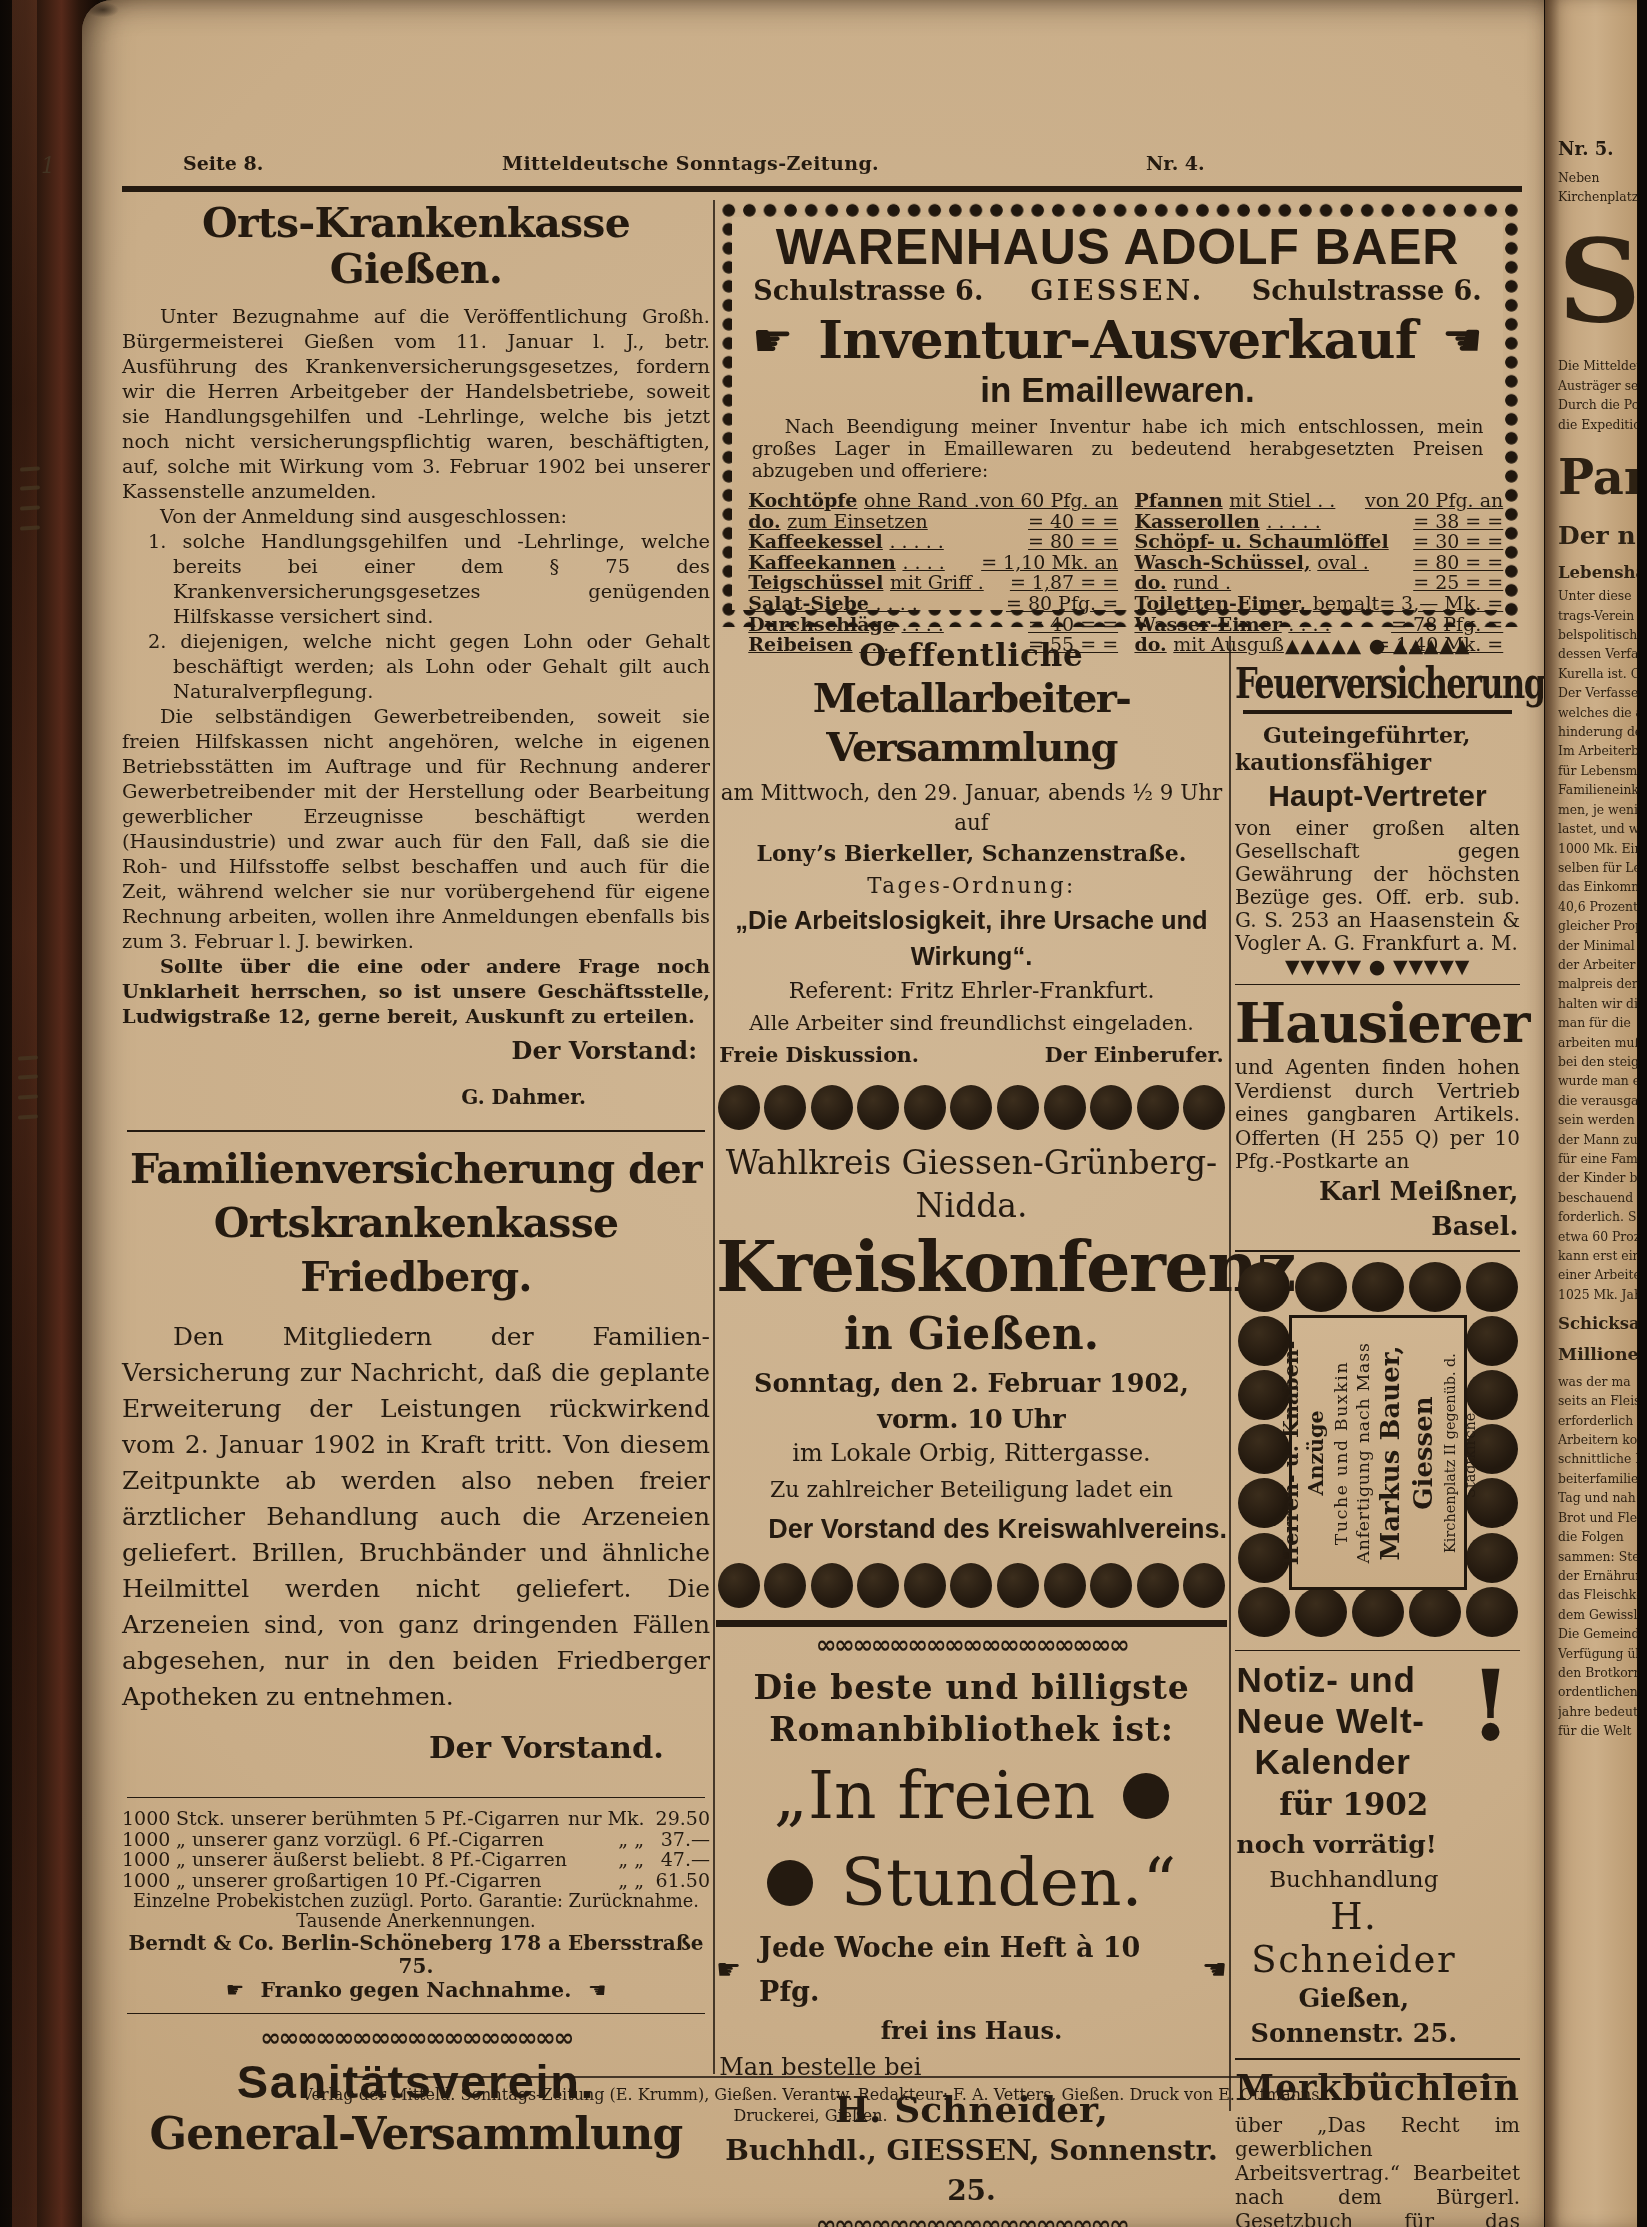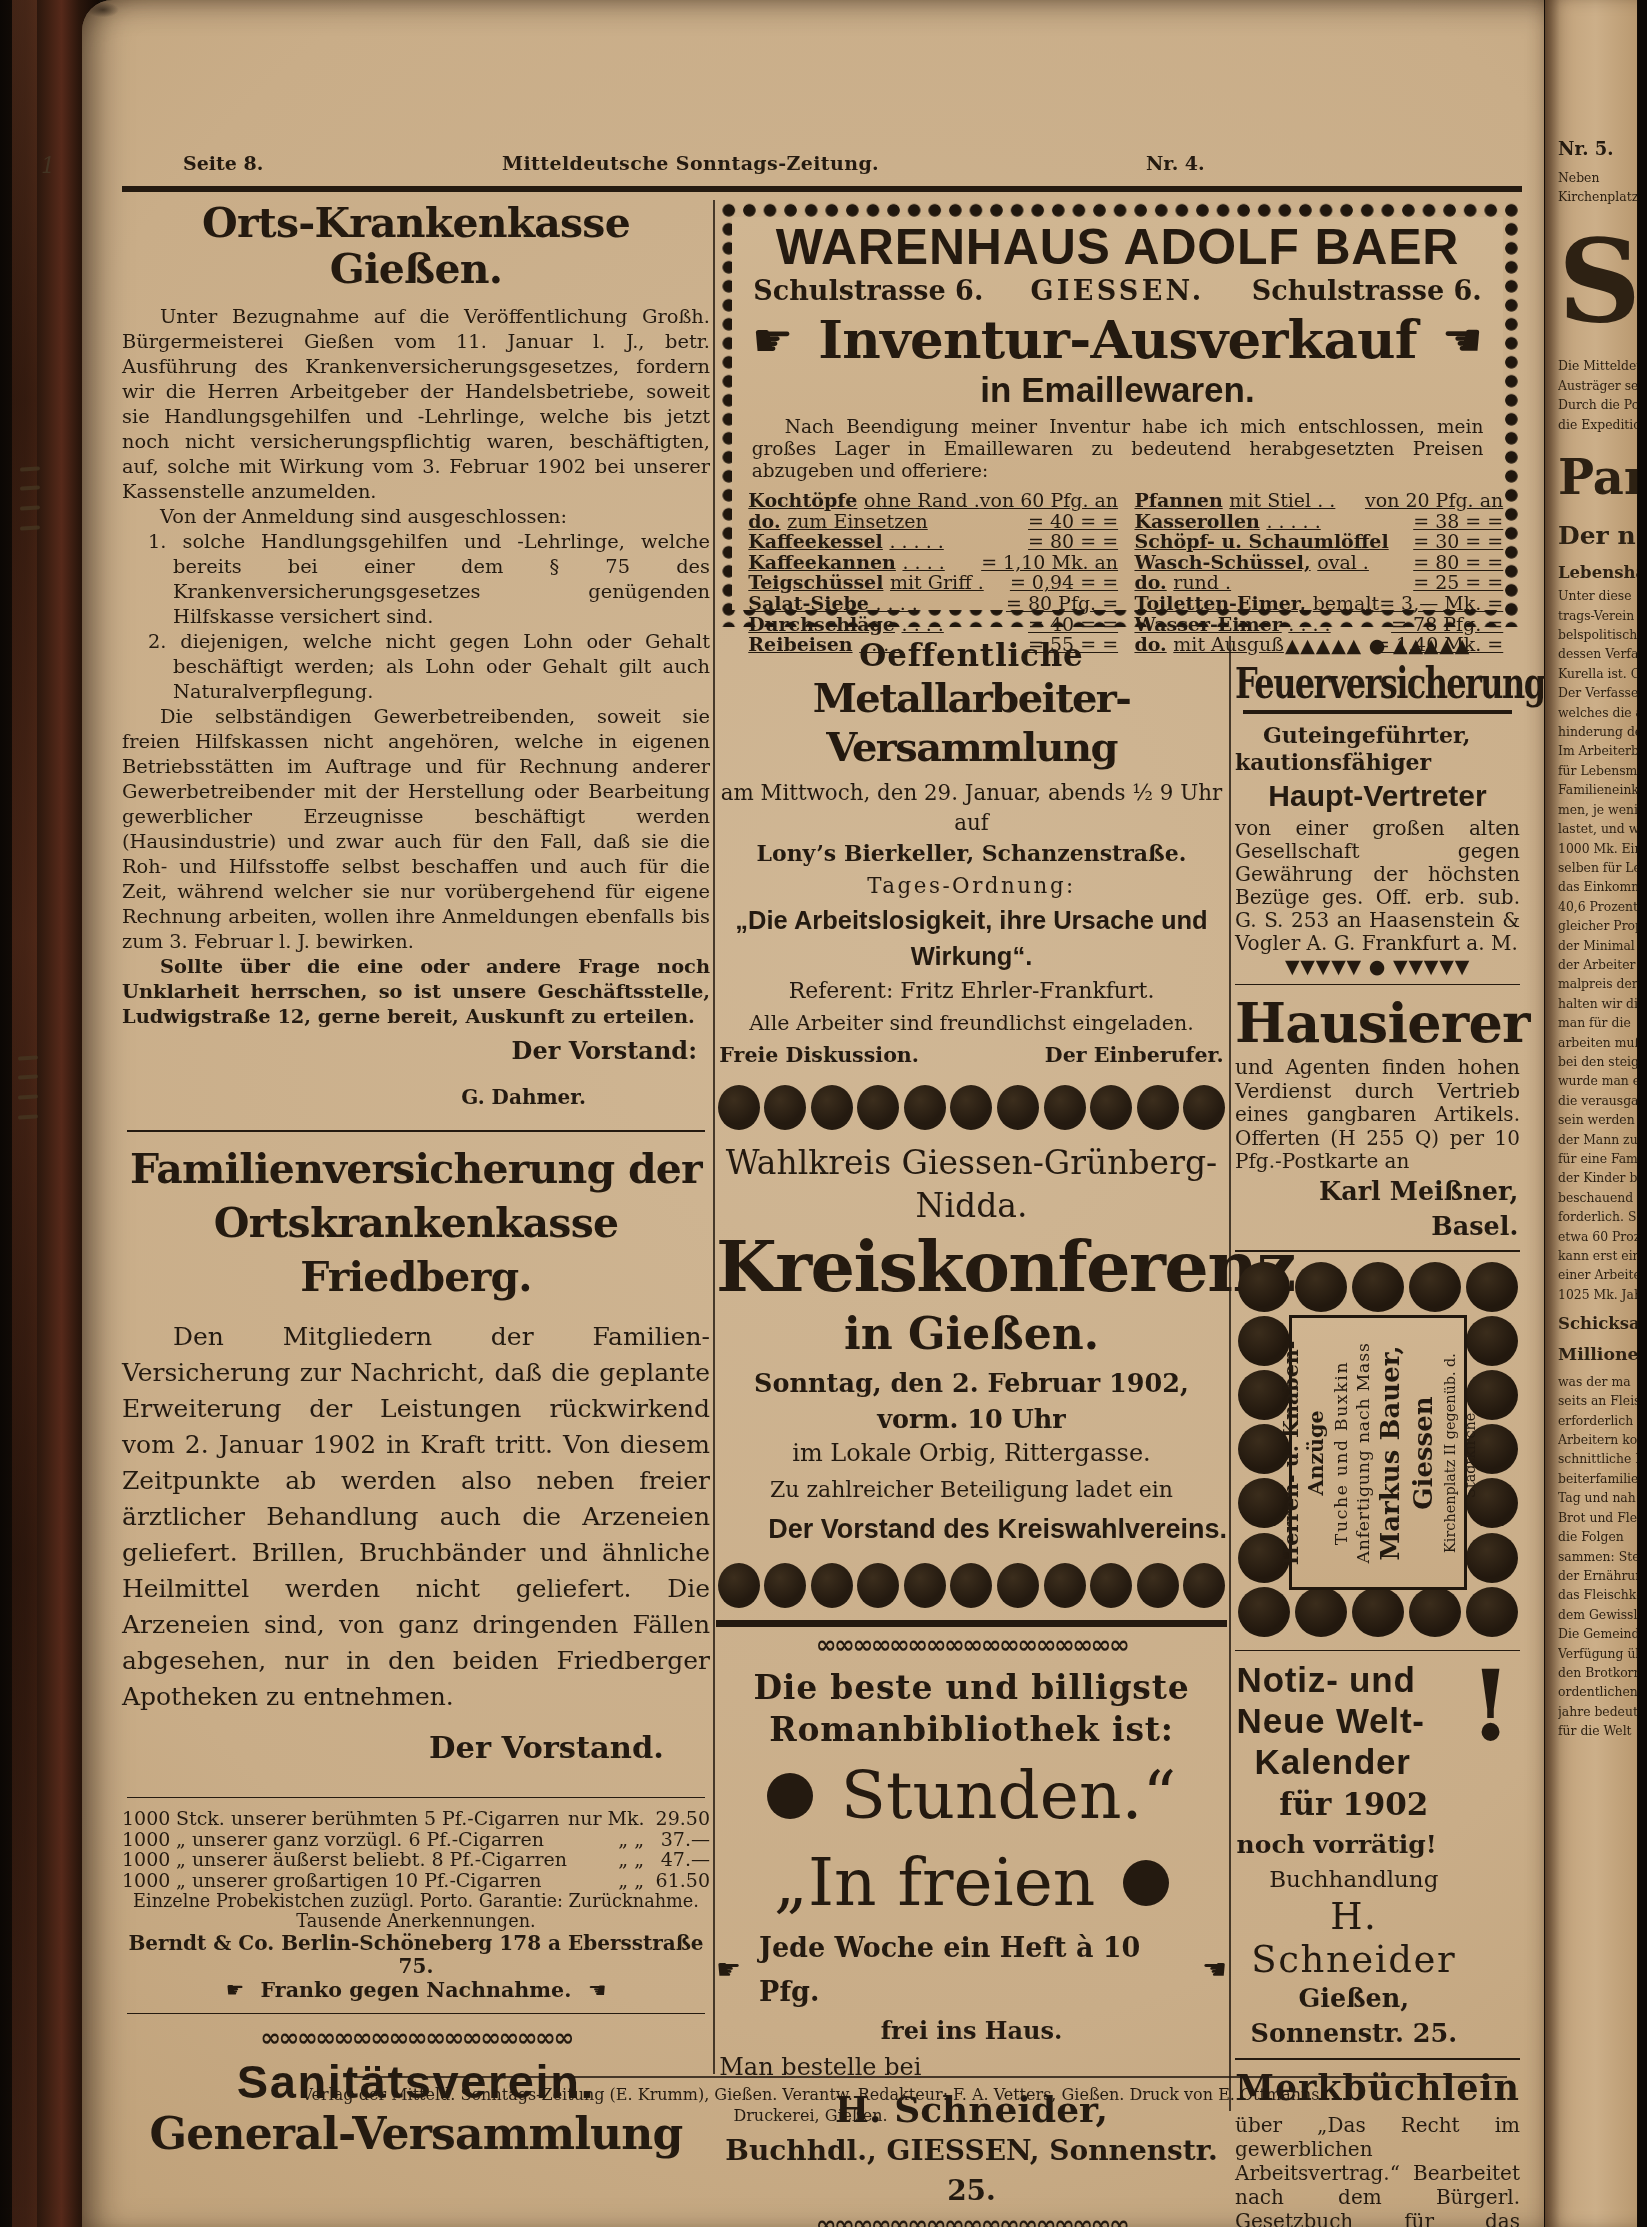--- a/index.html
+++ b/index.html
@@ -314,21 +314,21 @@
                 <span class="nm">Kaffeekannen</span>
                 <span class="ds">. . . .</span>
                 <span class="sp"></span>
                 <span class="pp">=  1,10 Mk. an</span>
               </div>
 
               <div class="pr">
                 <span class="nm">Teigschüssel</span>
                 <span class="ds">mit Griff .</span>
                 <span class="sp"></span>
-                <span class="pp">=  0,94  =  =</span>
+                <span class="pp">=  1,87  =  =</span>
               </div>
 
               <div class="pr">
                 <span class="nm">Salat-Siebe</span>
                 <span class="ds">. . . .</span>
                 <span class="sp"></span>
                 <span class="pp">=  80 Pfg. =</span>
               </div>
 
               <div class="pr">
@@ -461,26 +461,26 @@
           <span class="bigdot"></span>
           <span class="bigdot"></span>
         </div>
       <div class="thickrule"></div>
       <div class="snake">∞∞∞∞∞∞∞∞∞∞∞∞∞∞∞∞∞</div>
 
       <section>
         <div class="rom-l1">Die beste und billigste</div>
         <div class="rom-l2">Romanbibliothek ist:</div>
         <div class="rom-row">
+          <span class="rom-big">„In freien</span>
+          <span class="dot2"></span>
+        </div>
+        <div class="rom-row">
           <span class="dot2"></span>
           <span class="rom-big">Stunden.“</span>
-        </div>
-        <div class="rom-row">
-          <span class="rom-big">„In freien</span>
-          <span class="dot2"></span>
         </div>
         <div class="rom-l5">
           <span class="hand">☛</span>
           <span>Jede Woche ein Heft à 10 Pfg.</span>
           <span class="hand">☚</span>
         </div>
         <div class="rom-l6">frei ins Haus.</div>
         <div class="rom-l7">Man bestelle bei</div>
         <div class="rom-l8">H. Schneider,</div>
         <div class="rom-l9">Buchhdl., GIESSEN, Sonnenstr. 25.</div>

